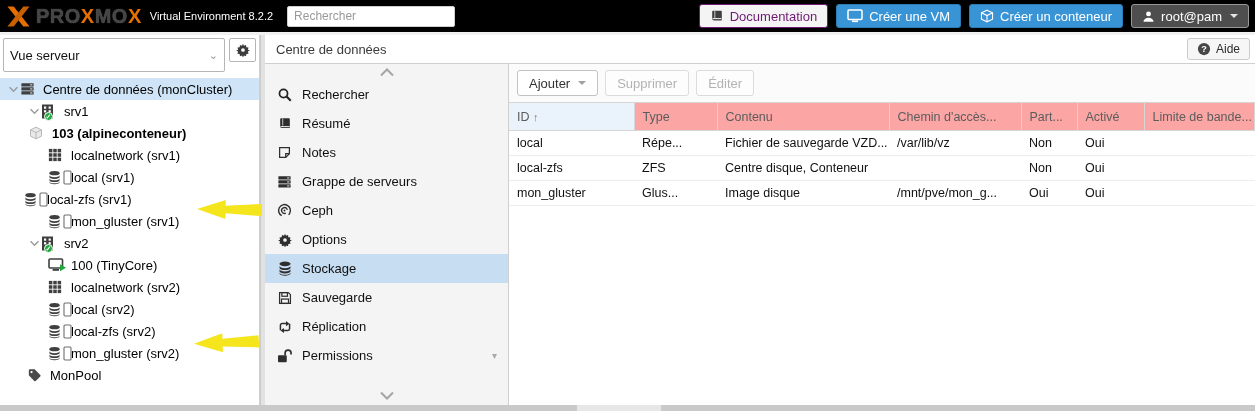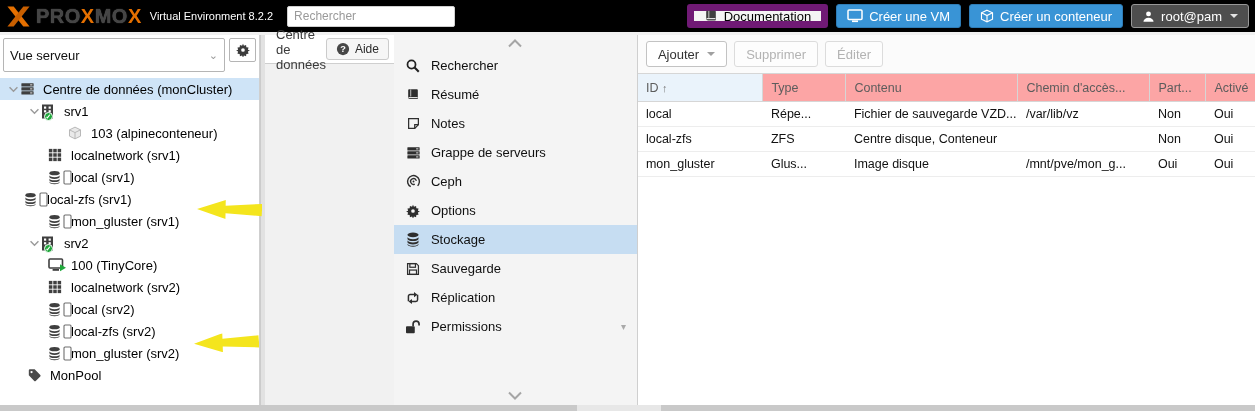--- a/index.html
+++ b/index.html
@@ -11,21 +11,21 @@
   .logo { display:flex; align-items:center; gap:5px; }
   .logo-x svg { display:block; }
   .wordmark { font-weight:bold; font-size:20px; letter-spacing:.5px; color:#454545; text-shadow:0 0 1px #6d6d6d; }
   .wordmark .ox { color:#e57000; text-shadow:none; }
   .hdr-version { color:#ffffff; font-size:11px; white-space:nowrap; }
   .hdr-search { width:168px; height:21px; border:1px solid #cfcfcf; border-radius:2px; padding:0 6px; font-size:12px; font-family:inherit; color:#333; margin-left:6px; }
   .hdr-search::placeholder { color:#9a9a9a; }
   .hdr-spacer { flex:1; }
   .hbtn { height:24px; display:inline-flex; align-items:center; gap:6px; padding:0 10px; border-radius:3px; font-size:13px; cursor:pointer; white-space:nowrap; }
   .hbtn svg { display:block; }
-  .btn-doc { background:#f4f4f4; border:7px solid #701a75; color:#000000; }
+  .btn-doc { background:#f4f4f4; border:1px solid #701a75; color:#701a75; }
   .btn-blue { background:#3994d6; border:1px solid #2e7cb6; color:#fff; }
   .btn-user { background:#4e4e4e; border:1px solid #979797; color:#fff; }
   .caret-dn { width:0; height:0; border-left:4px solid transparent; border-right:4px solid transparent; border-top:4px solid currentColor; display:inline-block; margin-left:2px; opacity:.85; }
 
   
   .main { display:flex; height:373px; padding-top:3px; background:#f1f1f1; }
   .nav-panel { width:260px; background:#fff; border-right:1px solid #cfcfcf; display:flex; flex-direction:column; }
   .view-row { display:flex; gap:4px; padding:3px; }
   .view-select { flex:1; height:24px; border:1px solid #b5b5b5; border-radius:2px; background:#fff; display:flex; align-items:center; padding:16px 6px; color:#111; cursor:pointer; }
   .view-select .vs-caret { margin-left:auto; color:#9a9a9a; font-size:11px; }
@@ -34,21 +34,21 @@
   .tree-row { height:22px; display:flex; align-items:center; cursor:pointer; white-space:nowrap; }
   .tree-row.sel { background:#cfe4f7; }
   .tw-caret { width:14px; color:#9a9a9a; display:inline-flex; justify-content:center; flex:none; }
   .tree-ico { width:20px; display:inline-flex; align-items:center; flex:none; position:relative; }
   .tree-ico svg { display:block; }
   .node-badge { position:absolute; right:1px; bottom:-2px; width:9px; height:9px; background:#1fa83b; border-radius:50%; border:1px solid #fff; color:#fff; font-size:7px; line-height:7px; text-align:center; font-weight:bold; }
   .tree-label { padding-left:3px; color:#000; }
 
   .splitter { width:5px; background:#e2e2e2; border-left:1px solid #cccccc; cursor:col-resize; }
 
-  .content { flex:1; display:flex; flex-direction:row; min-width:0; }
+  .content { flex:1; display:flex; flex-direction:column; min-width:0; }
   .content-hdr { height:29px; background:#fff; border-bottom:1px solid #cfcfcf; display:flex; align-items:center; padding:0 5px 0 11px; }
   .content-title { color:#3a3a3a; font-size:13px; }
   .help-btn { margin-left:auto; height:22px; display:inline-flex; align-items:center; gap:5px; padding:0 9px; background:#f6f6f6; border:1px solid #cbcbcb; border-radius:3px; font-size:12px; color:#2b2b2b; cursor:pointer; }
   .content-body { flex:1; display:flex; min-height:0; }
 
   
   .menu { width:244px; background:#f4f4f4; border-right:1px solid #cfcfcf; position:relative; flex:none; }
   .menu-scroll-ind { height:16px; display:flex; align-items:center; justify-content:center; color:#a5a5a5; }
   .menu-scroll-ind.bottom { position:absolute; bottom:2px; left:0; right:0; }
   .menu-item { height:29px; display:flex; align-items:center; gap:9px; padding:0 11px; cursor:pointer; color:#101010; }
@@ -194,21 +194,21 @@
                   <rect x="3" y="6.2" width="2.2" height="2.2"></rect>
                   <rect x="7.6" y="6.2" width="2.2" height="2.2"></rect>
                   <rect x="5.3" y="10.5" width="2.4" height="4"></rect>
                 </g>
               </svg>
               <span class="node-badge">✓</span>
             </span>
           </span>
           <span class="tree-label">srv1</span>
         </div>
-        <div class="tree-row" style="padding-left: 68px;">
+        <div class="tree-row" style="padding-left: 29px; font-weight: bold;">
           <span class="tree-ico">
             <span class="ico" style="position:relative">
               <svg width="14" height="14" viewBox="0 0 16 16" fill="#e9e9e9" stroke="#b5b5b5" stroke-width="1.1">
                 <path d="M8 1.3 L14.3 4.4 V11.6 L8 14.7 L1.7 11.6 V4.4 Z"></path>
                 <path d="M1.7 4.4 L8 7.5 L14.3 4.4 M8 7.5 V14.7" fill="none"></path>
               </svg>
             </span>
           </span>
           <span class="tree-label">103 (alpineconteneur)</span>
         </div>

